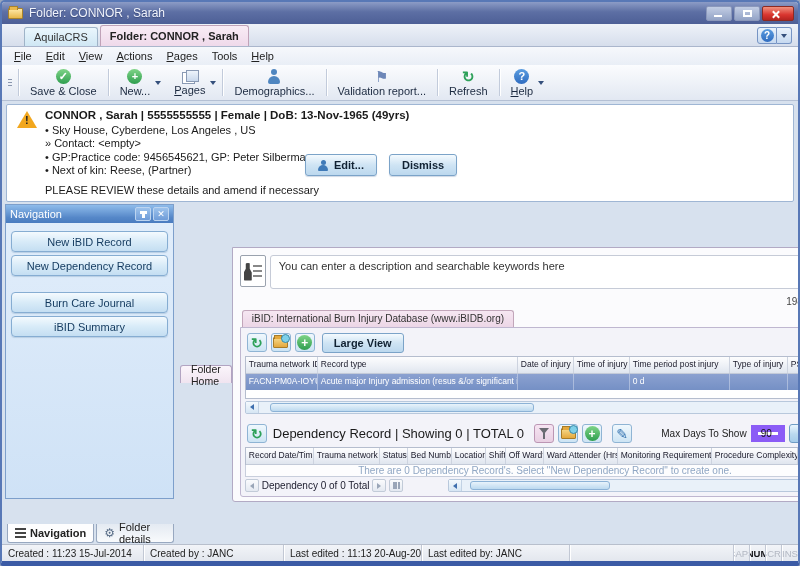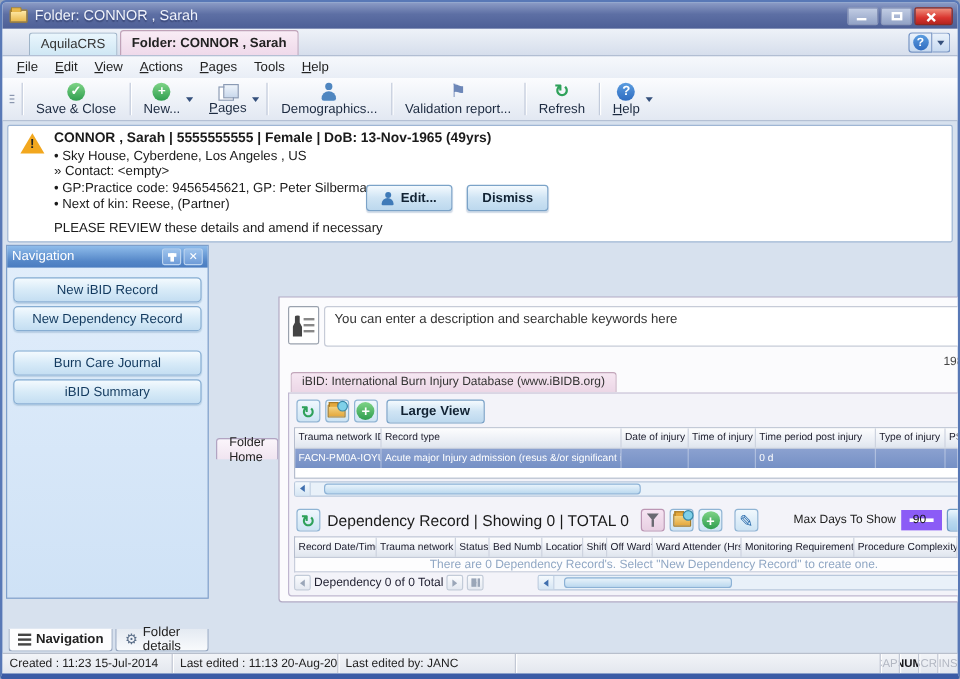--- a/index.html
+++ b/index.html
@@ -497,20 +497,21 @@
             </div>
           </div>
 
         </div>
       </div>
     </div>
   </div>
 
   <div class="statusbar">
     <span class="seg s1">Created : 11:23 15-Jul-2014</span>
+    <span class="seg s2">Created by : JANC</span>
     <span class="seg s3">Last edited : 11:13 20-Aug-2015</span>
     <span class="seg s4">Last edited by: JANC</span>
     <span class="seg fill"></span>
     <span class="seg kbd">CAPS</span>
     <span class="seg kbd on">NUM</span>
     <span class="seg kbd">SCRL</span>
     <span class="seg kbd" style="border-right:none;">INS</span>
   </div>
 
 </div>

